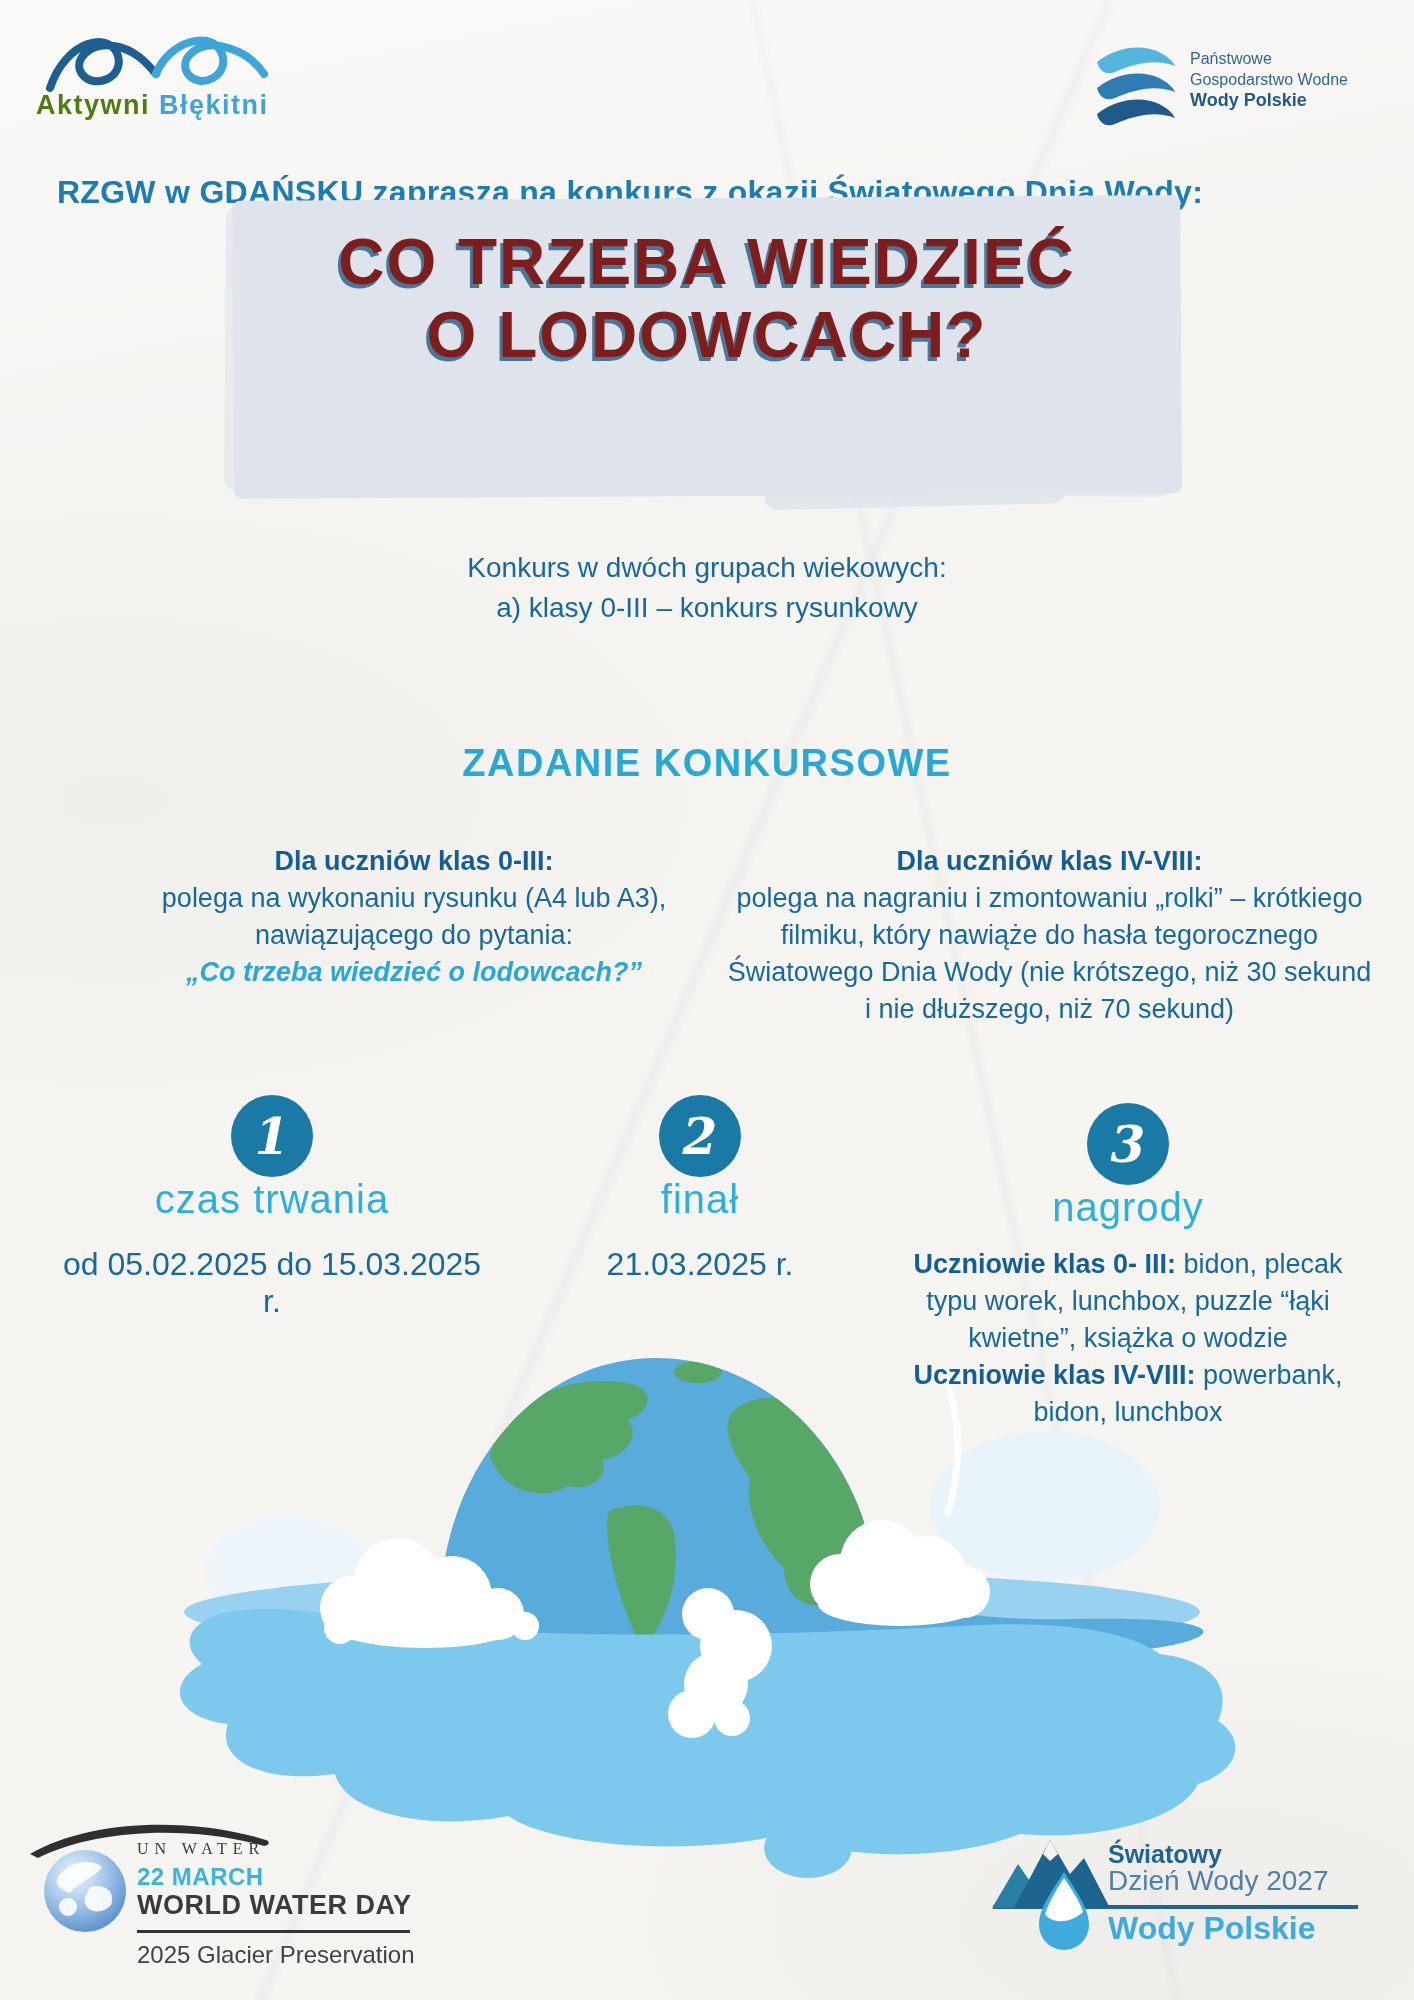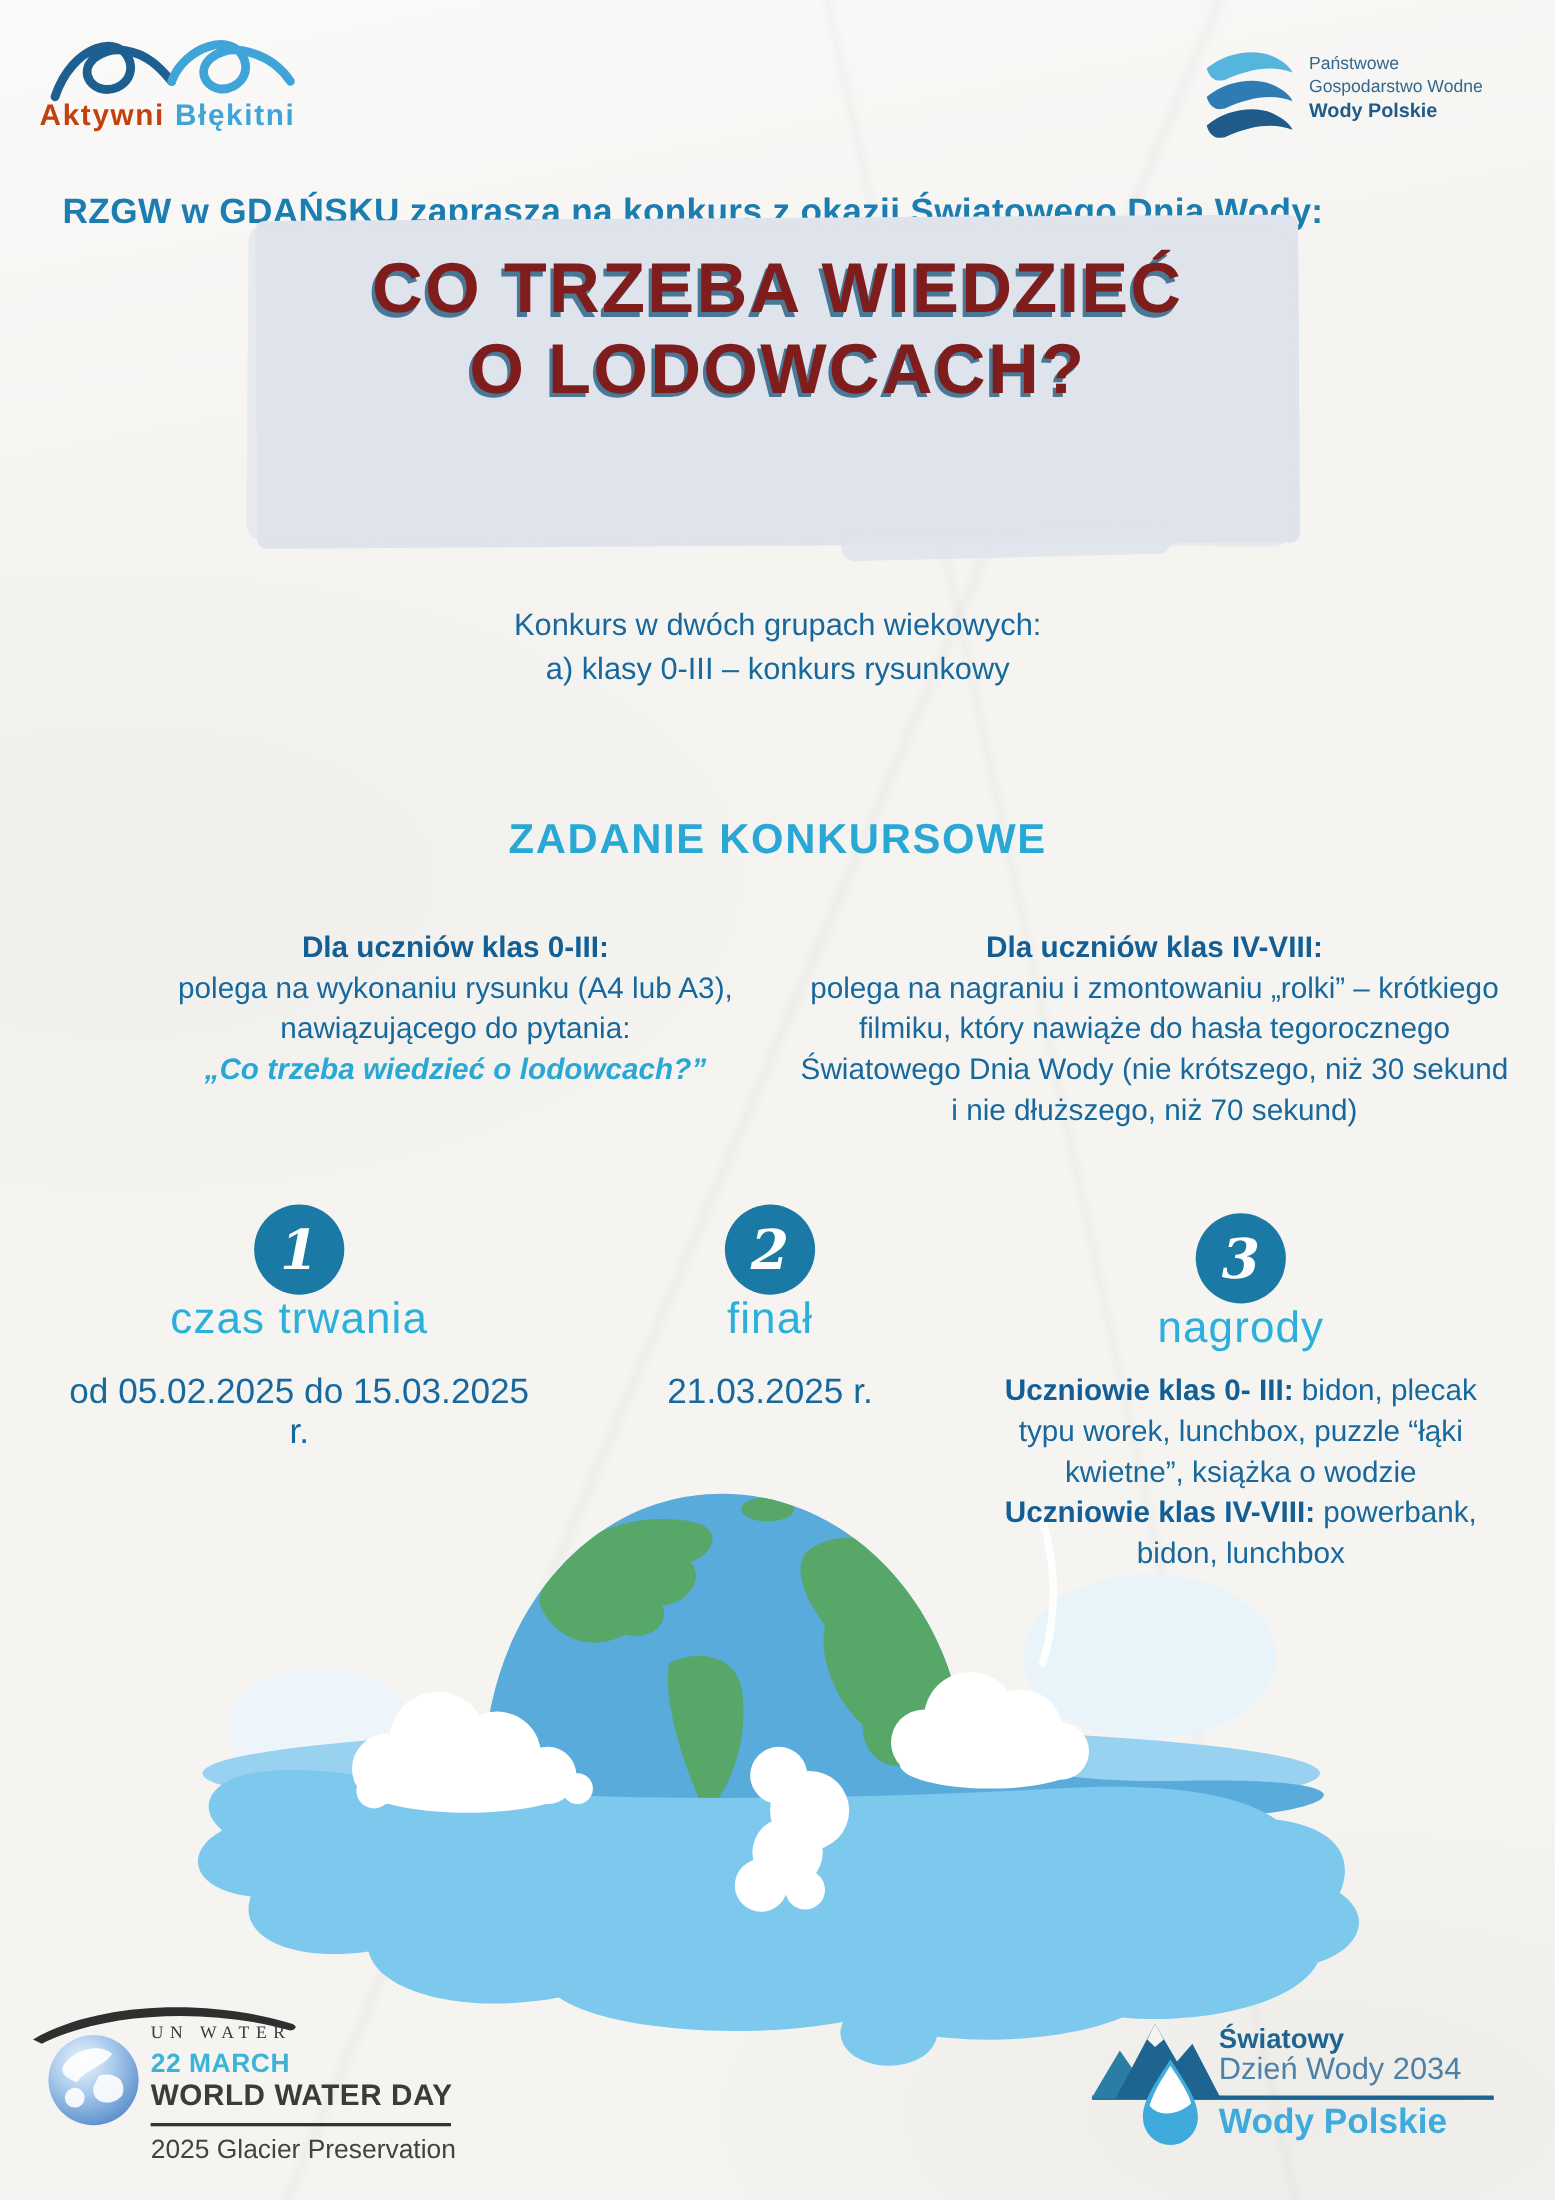--- a/index.html
+++ b/index.html
@@ -15,21 +15,21 @@
     background:
       linear-gradient(113deg, transparent 48.6%, rgba(90,95,105,.045) 49%, transparent 49.5%),
       linear-gradient(78deg, transparent 63.6%, rgba(90,95,105,.035) 64%, transparent 64.5%),
       linear-gradient(169deg, rgba(255,255,255,.55), transparent 22%),
       radial-gradient(900px 420px at 85% 96%, rgba(120,115,105,.06), transparent 70%),
       radial-gradient(1000px 500px at 8% 40%, rgba(120,115,105,.04), transparent 70%);
   }
   
   .aktywni{left:36px;top:22px;width:300px;height:110px;}
   .aktywni-text{left:36px;top:90px;width:320px;font-size:27px;font-weight:bold;letter-spacing:1.5px;}
-  .aktywni-text .w1{color:#c2410c;}
+  .aktywni-text .w1{color:#4d7c0f;}
   .aktywni-text .w2{color:#3fa5d9;}
   .wp-logo-icon{left:1095px;top:42px;}
   .wp-logo-text{left:1190px;top:48px;line-height:21px;font-size:16px;color:#33678f;}
   .wp-logo-text .b3{font-size:18px;font-weight:bold;color:#1f5a88;}
   
   .invite{left:0;top:174px;width:1260px;text-align:center;font-size:32px;font-weight:bold;color:#1b7db0;letter-spacing:.3px;}
   .backdrop{left:233px;top:198px;width:948px;height:298px;background:#dee3ec;border-radius:8px;transform:rotate(-.35deg);}
   .backdrop::before{content:"";position:absolute;left:-8px;top:10px;width:100%;height:96%;background:#dee3ec;opacity:.65;border-radius:14px;transform:rotate(.7deg);}
   .backdrop::after{content:"";position:absolute;left:56%;bottom:-12px;width:300px;height:26px;background:#dee3ec;opacity:.85;border-radius:12px;transform:rotate(-1deg);}
   .title{left:0;top:226px;width:1414px;text-align:center;color:#7f1d1d;font-weight:bold;font-size:64px;line-height:73px;letter-spacing:2px;text-shadow:-3px 4px 0 rgba(22,84,120,.75);}
@@ -214,15 +214,15 @@
 
   <div class="abs wwd-line"></div>
   <svg class="abs wwd-graphic" width="140" height="135" viewBox="0 0 140 135">
     <path d="M0,76 L26,32 L44,58 L36,76 Z" fill="#2a7ea6"></path>
     <path d="M22,76 L58,8 L78,42 L92,26 L118,76 Z" fill="#1d6590"></path>
     <path d="M51,22 L58,8 L66,22 L58,29 Z" fill="#f5f4f1"></path>
     <path d="M72,40 C86,62 97,77 97,93 A25,25 0 1 1 47,93 C47,77 58,62 72,40 Z" fill="#3fabdc"></path>
     <path d="M72,46 C80,58 88,70 91,80 C78,92 60,92 53,82 C57,70 64,58 72,46 Z" fill="#ffffff"></path>
   </svg>
   <div class="abs wwd-l1">Światowy</div>
-  <div class="abs wwd-l2">Dzień Wody 2034</div>
+  <div class="abs wwd-l2">Dzień Wody 2027</div>
   <div class="abs wwd-l3">Wody Polskie</div>
 </div>
 
 </body></html>

